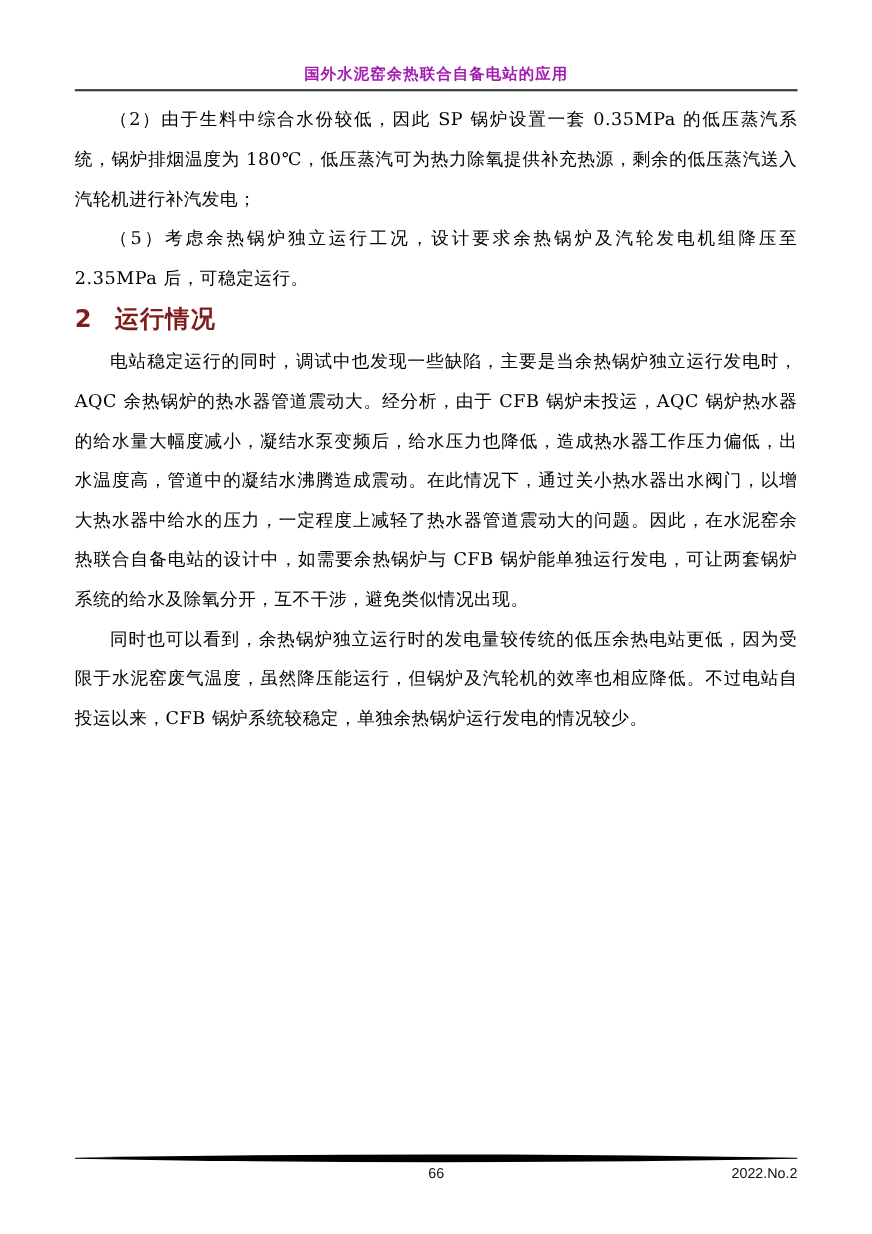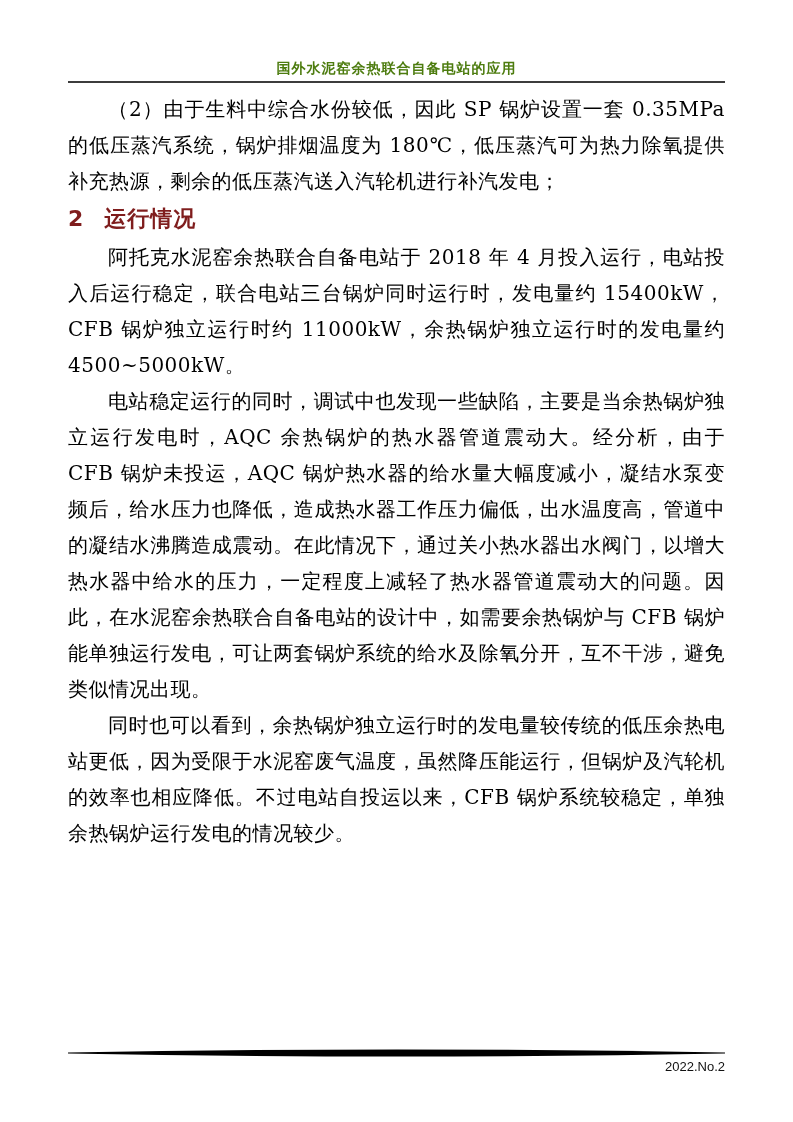--- a/index.html
+++ b/index.html
@@ -22,36 +22,36 @@
     top: 58px;
     left: 68px;
     width: 657px;
   }
   .running-title {
     text-align: center;
     font-size: 14px;
     font-weight: bold;
     letter-spacing: 1px;
     line-height: 20px;
-    color: #4d7c0f;
+    color: #a21caf;
   }
   .header-rule {
     margin-top: 3px;
     height: 0;
     border-top: 2px solid #3c3c3c;
   }
   
   .page-body {
     position: absolute;
     top: 91px;
     left: 68px;
     width: 657px;
   }
   .body-para {
-    font-size: 20px;
+    font-size: 16px;
     line-height: 36px;
     text-align: justify;
     text-indent: 2em;
     letter-spacing: 0.5px;
     color: #000000;
   }
   .section-heading {
     font-family: "DejaVu Sans", "Liberation Sans", sans-serif;
     font-size: 22px;
     font-weight: bold;
@@ -101,32 +101,33 @@
 
 <div class="page">
 
   <div class="page-header">
     <div class="running-title">国外水泥窑余热联合自备电站的应用</div>
     <div class="header-rule"></div>
   </div>
 
   <div class="page-body">
     <p class="body-para">（2）由于生料中综合水份较低，因此 SP 锅炉设置一套 0.35MPa 的低压蒸汽系统，锅炉排烟温度为 180℃，低压蒸汽可为热力除氧提供补充热源，剩余的低压蒸汽送入汽轮机进行补汽发电；</p>
+    <p class="body-para">（5）考虑余热锅炉独立运行工况，设计要求余热锅炉及汽轮发电机组降压至 2.35MPa 后，可稳定运行。</p>
 
     <h2 class="section-heading">
       <span class="sec-num">2</span><span>运行情况</span>
     </h2>
 
-    <p class="body-para">阿托克水泥窑余热联合自备电站于 2018 年 4 月投入运行，电站投入后运行稳定，联合电站三台锅炉同时运行时，发电量约 15400kW，CFB 锅炉独立运行时约 11000kW，余热锅炉独立运行时的发电量约 4500~5000kW。</p>
     <p class="body-para">电站稳定运行的同时，调试中也发现一些缺陷，主要是当余热锅炉独立运行发电时，AQC 余热锅炉的热水器管道震动大。经分析，由于 CFB 锅炉未投运，AQC 锅炉热水器的给水量大幅度减小，凝结水泵变频后，给水压力也降低，造成热水器工作压力偏低，出水温度高，管道中的凝结水沸腾造成震动。在此情况下，通过关小热水器出水阀门，以增大热水器中给水的压力，一定程度上减轻了热水器管道震动大的问题。因此，在水泥窑余热联合自备电站的设计中，如需要余热锅炉与 CFB 锅炉能单独运行发电，可让两套锅炉系统的给水及除氧分开，互不干涉，避免类似情况出现。</p>
     <p class="body-para">同时也可以看到，余热锅炉独立运行时的发电量较传统的低压余热电站更低，因为受限于水泥窑废气温度，虽然降压能运行，但锅炉及汽轮机的效率也相应降低。不过电站自投运以来，CFB 锅炉系统较稳定，单独余热锅炉运行发电的情况较少。</p>
   </div>
 
   <div class="page-footer">
     <svg class="footer-divider" viewBox="0 0 657 10" preserveAspectRatio="none" aria-hidden="true">
       <path d="M0,4.5 Q330,-1.5 657,4.5 L657,5.5 Q330,11.5 0,5.5 Z" fill="#000000"></path>
     </svg>
     <div class="footer-row">
+      <span class="page-number">66</span>
       <span class="issue-label">2022.No.2</span>
     </div>
   </div>
 
 </div>
 
 </body></html>

